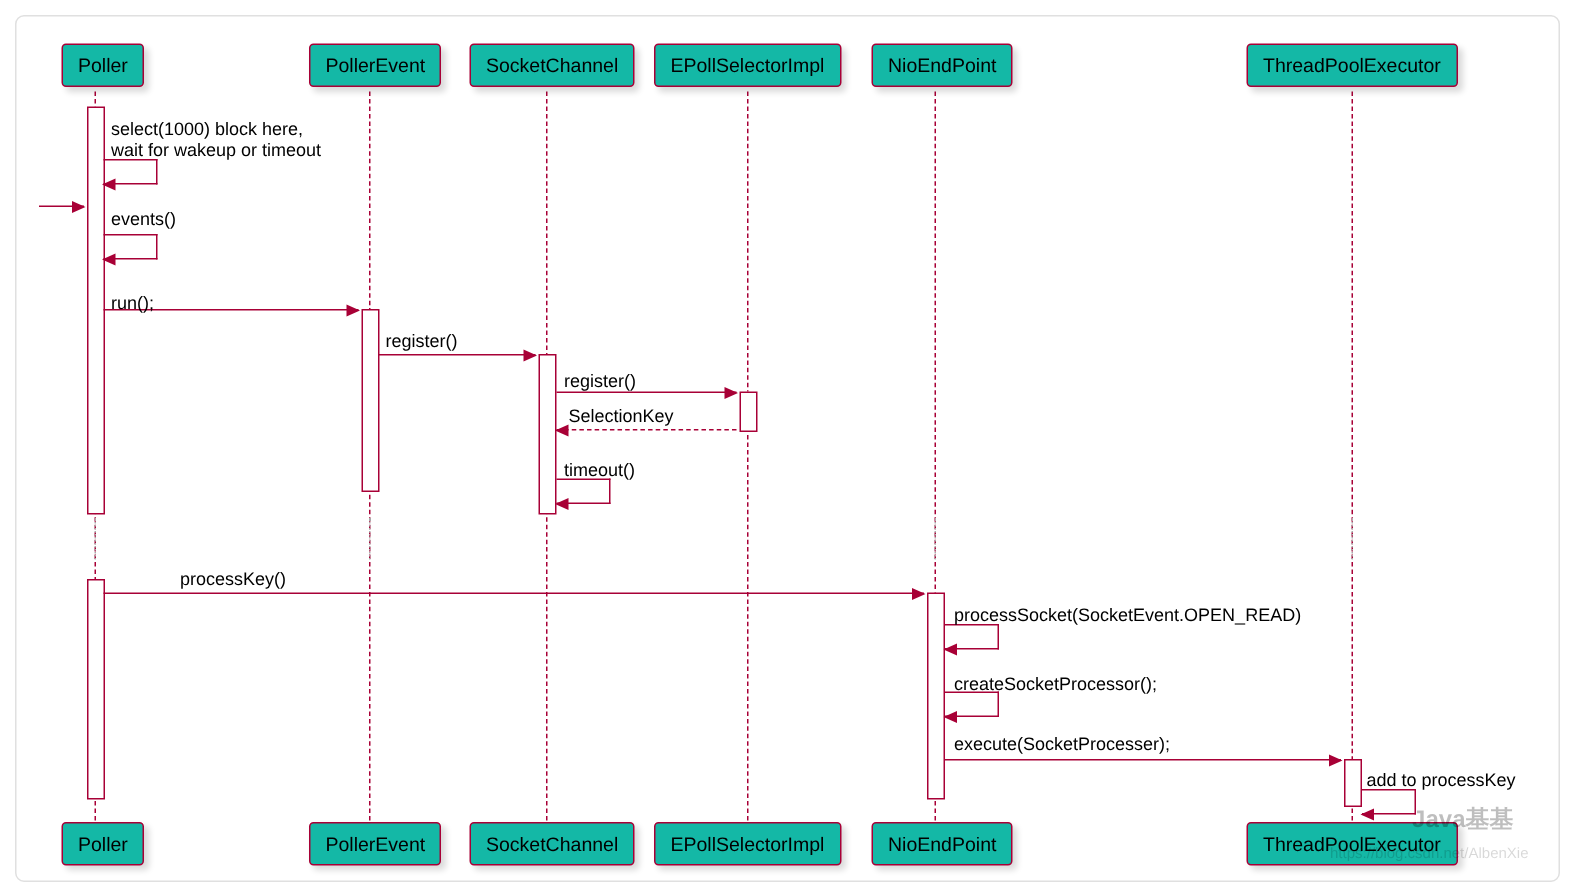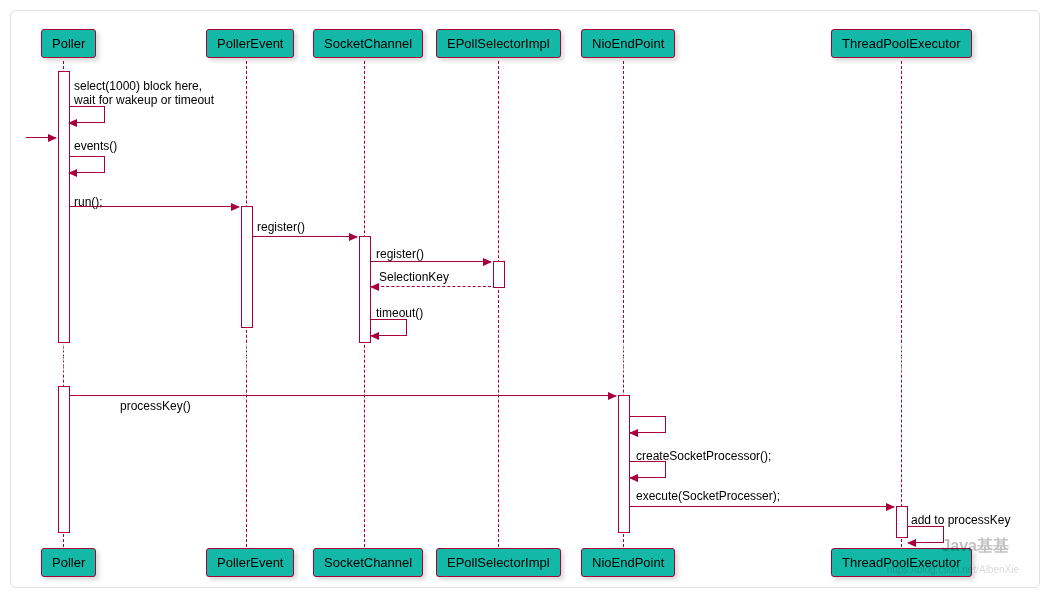--- a/index.html
+++ b/index.html
@@ -205,25 +205,26 @@
   <div class="self-msg" style="left:360px; top:308px; width:35px; height:15px;">
     <div class="self-msg-head"></div>
   </div>
 
 
   <div class="dotted-line" style="left:52px; top:334px; height:28px;"></div>
   <div class="dotted-line" style="left:235px; top:334px; height:28px;"></div>
   <div class="dotted-line" style="left:612px; top:334px; height:28px;"></div>
   <div class="dotted-line" style="left:890px; top:334px; height:28px;"></div>
 
-  <div class="msg-label" style="left:63px; top:388px;padding-left:46px;">processKey()</div>
+  <div class="msg-label" style="left:63px; top:368px;padding-left:46px;">processKey()</div>
   <div class="arrow arrow-solid" style="left:58px; top:384px; width:547px;">
     <div class="arrow-head-right"></div>
   </div>
 
+  <div class="msg-label" style="left:625px; top:392px;">processSocket(SocketEvent.OPEN_READ)</div>
   <div class="self-msg" style="left:619px; top:405px; width:35px; height:15px;">
     <div class="self-msg-head"></div>
   </div>
 
   <div class="msg-label" style="left:625px; top:438px;">createSocketProcessor();</div>
   <div class="self-msg" style="left:619px; top:450px; width:35px; height:15px;">
     <div class="self-msg-head"></div>
   </div>
 
   <div class="msg-label" style="left:625px; top:478px;">execute(SocketProcesser);</div>

